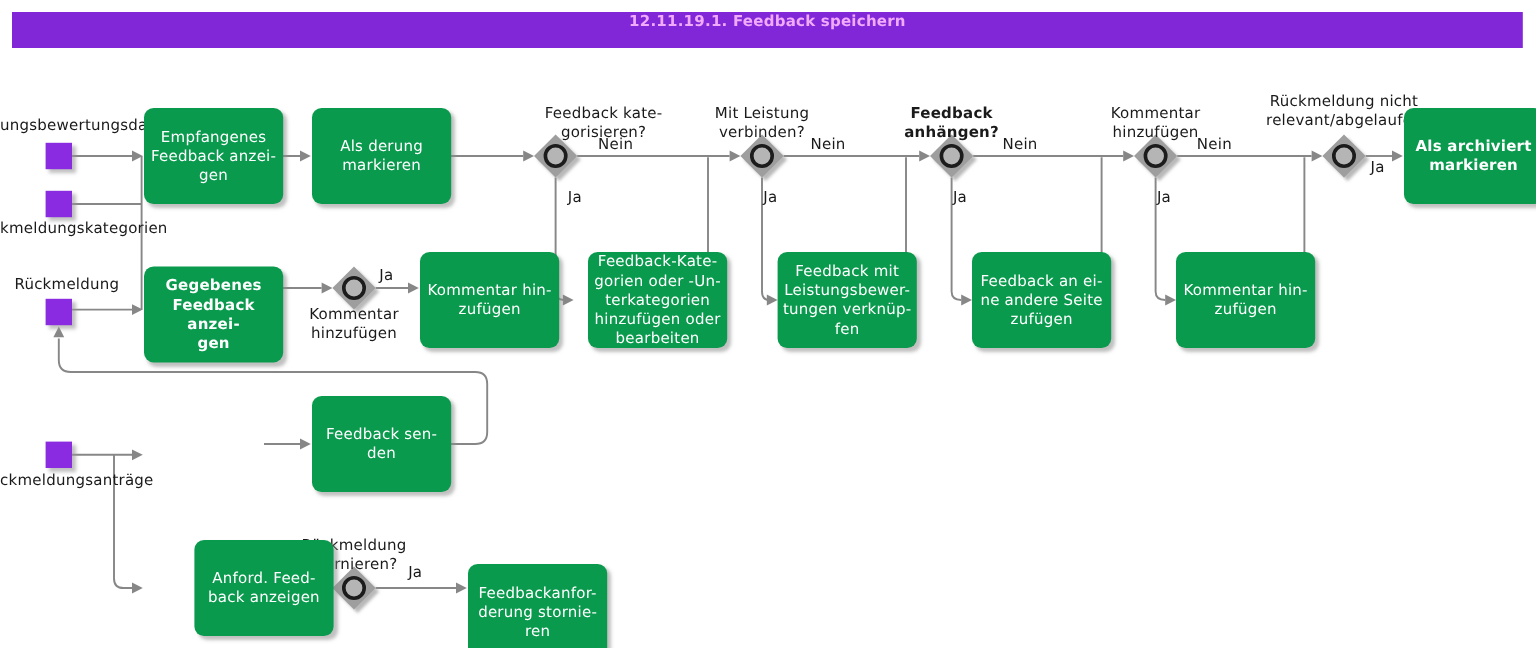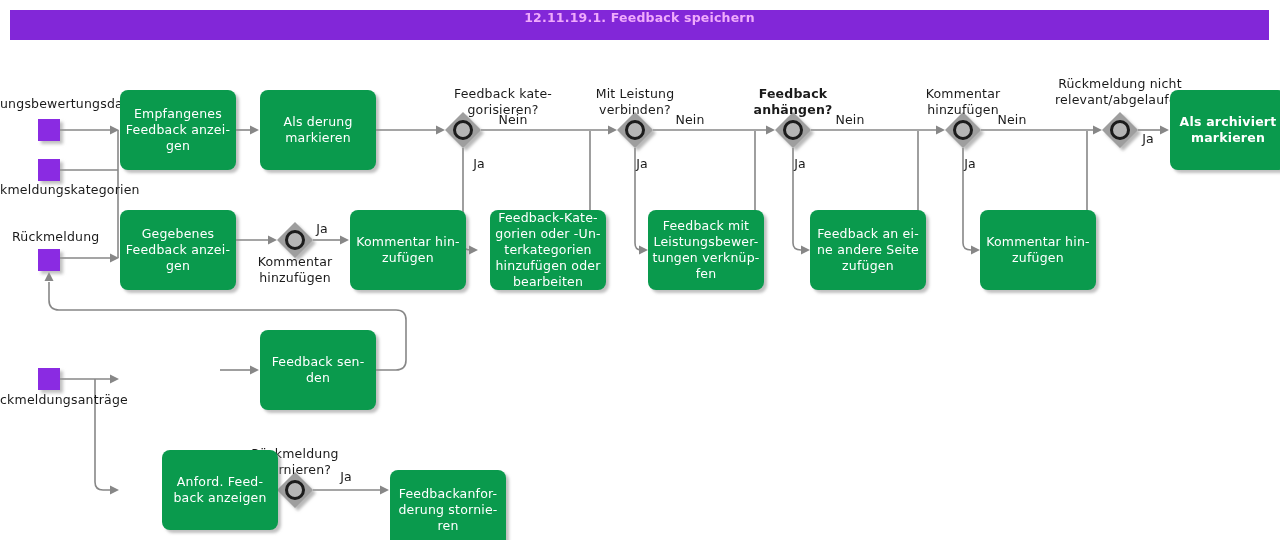--- a/index.html
+++ b/index.html
@@ -163,21 +163,21 @@
   <div class="edge" style="left:970px;top:156px;">Ja</div>
   <div class="edge" style="left:1148px;top:131px;">Ja</div>
   <div class="edge" style="left:322px;top:221px;">Ja</div>
   <div class="edge" style="left:346px;top:469px;">Ja</div>
 
   <div class="activity" style="left:120px;top:90px;">Empfangenes
 Feedback anzei-
 gen</div>
   <div class="activity" style="left:260px;top:90px;">Als derung
 markieren</div>
-  <div class="activity" style="left:120px;top:210px;">Gegebenes
+  <div class="activity" style="left:120px;top:222px;font-weight:bold;">Gegebenes
 Feedback anzei-
 gen</div>
   <div class="activity" style="left:350px;top:210px;">Kommentar hin-
 zufügen</div>
   <div class="activity" style="left:478px;top:210px;margin-left:12px;">Feedback-Kate-
 gorien oder -Un-
 terkategorien
 hinzufügen oder
 bearbeiten</div>
   <div class="activity" style="left:648px;top:210px;">Feedback mit

